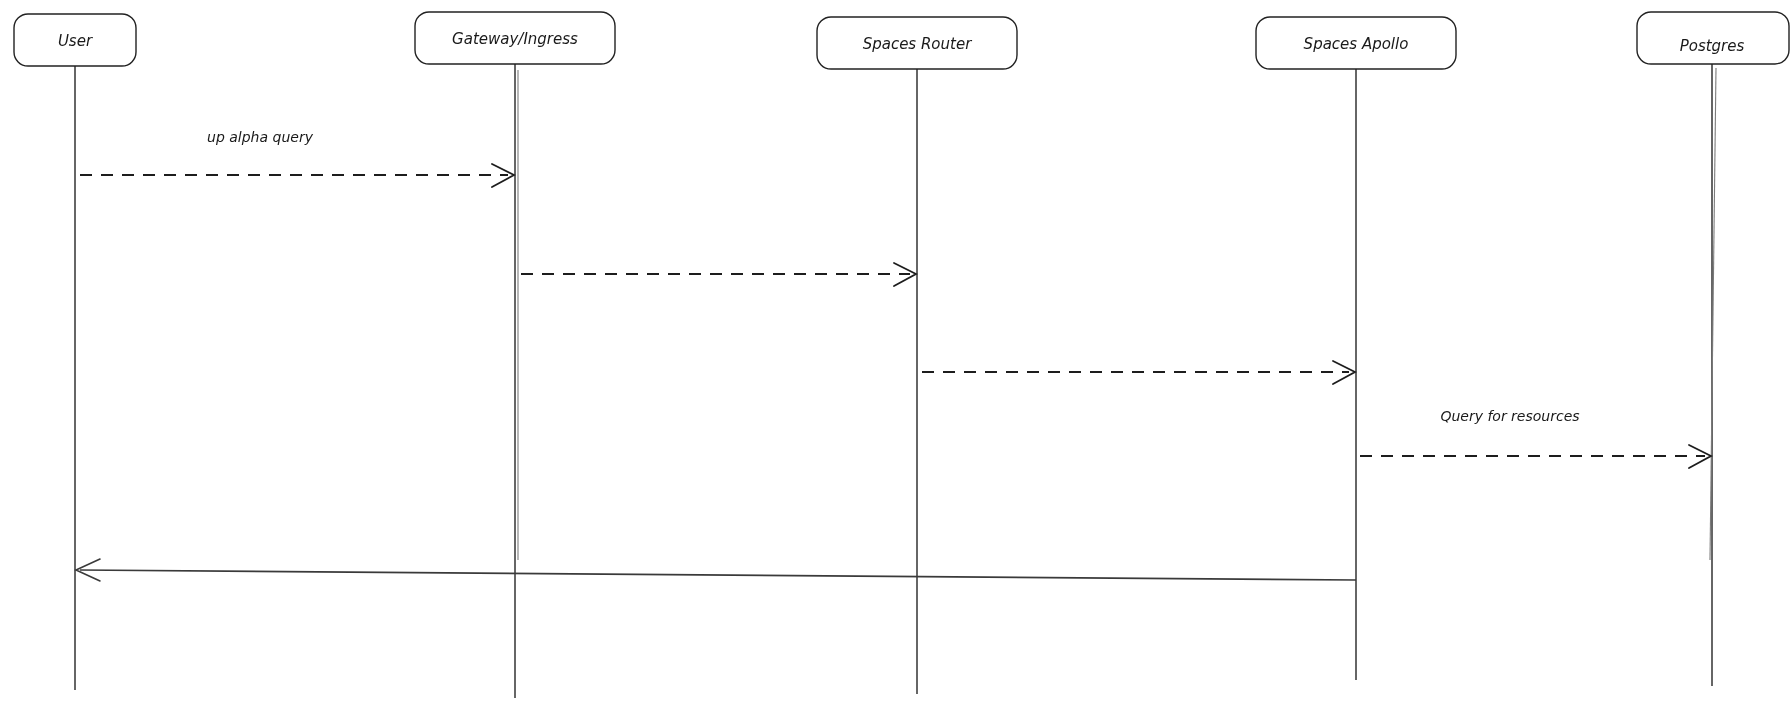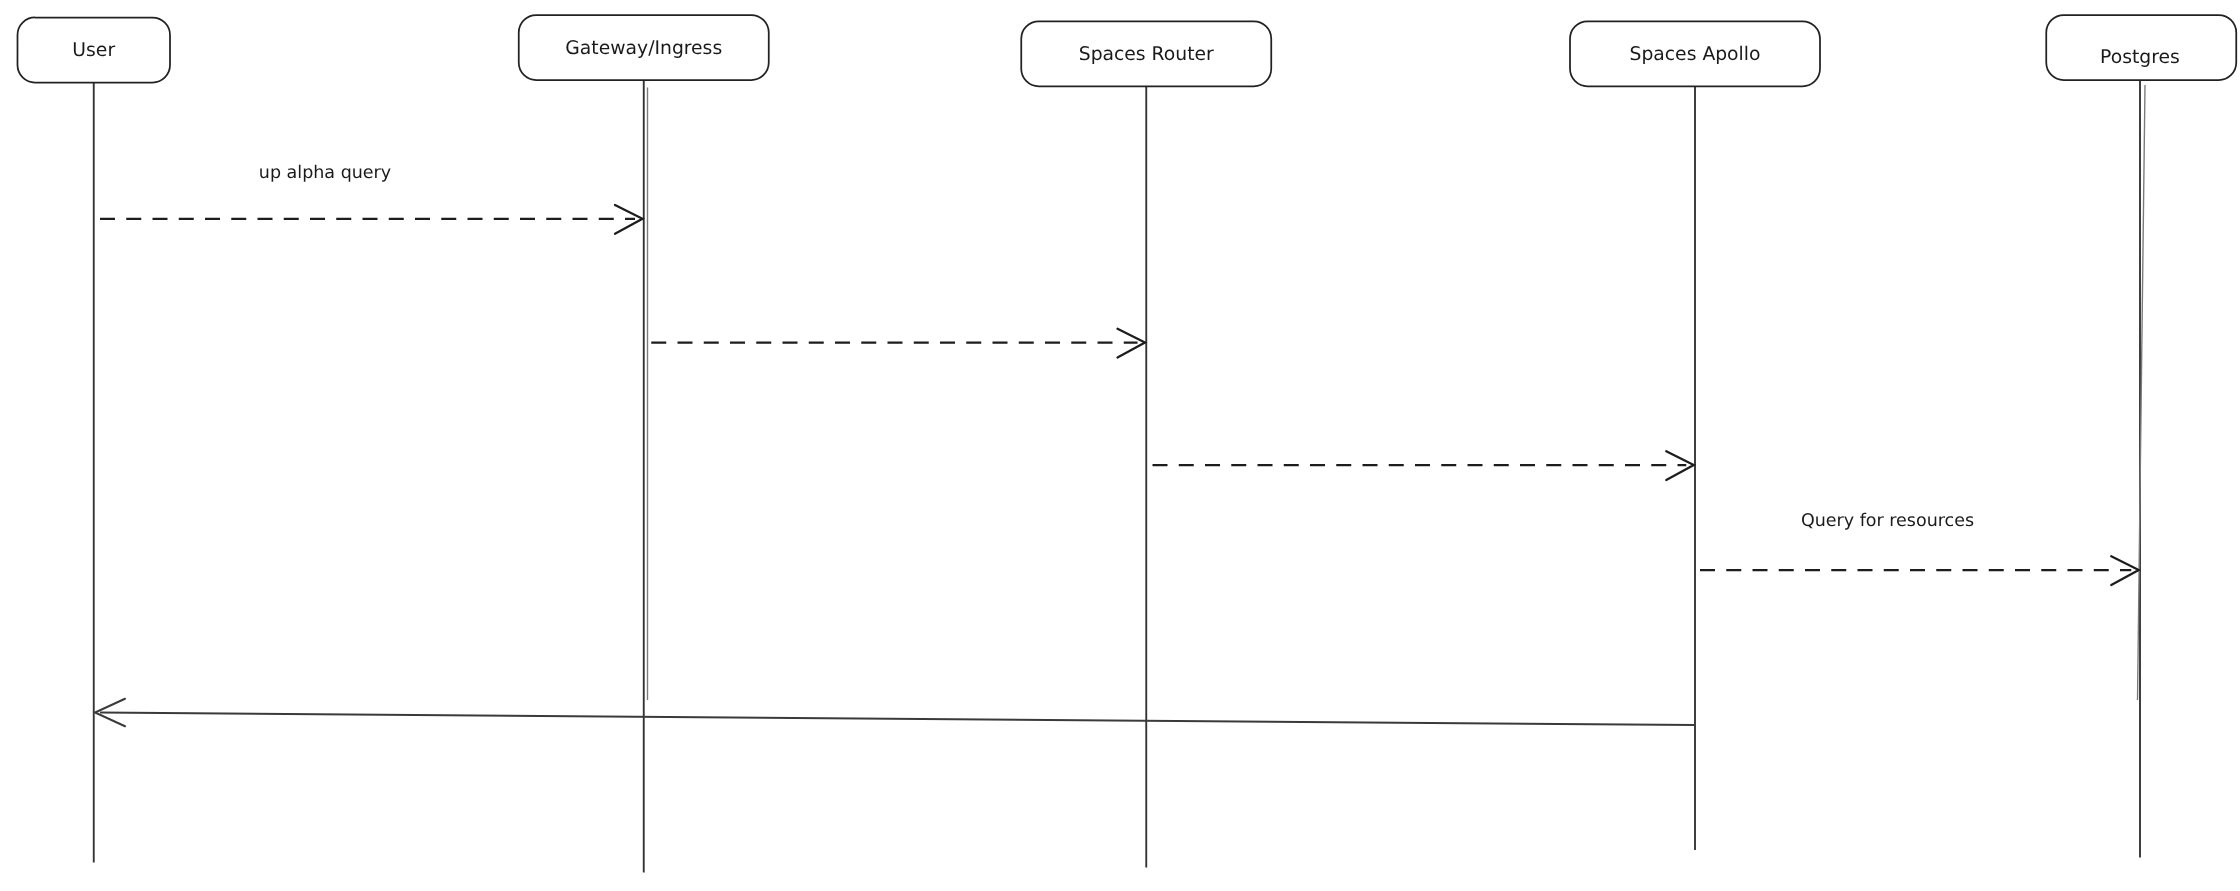--- a/index.html
+++ b/index.html
@@ -10,20 +10,21 @@
   body {
     width: 1792px;
     height: 713px;
     font-family: "DejaVu Sans", sans-serif;
     overflow: hidden;
   }
   #diagram-root {
     position: relative;
     width: 1792px;
     height: 713px;
+    font-style: italic;
   }
   svg.diagram {
     display: block;
     width: 1792px;
     height: 713px;
   }
   .actor-box {
     fill: #ffffff;
     stroke: #222222;
     stroke-width: 1.4;

